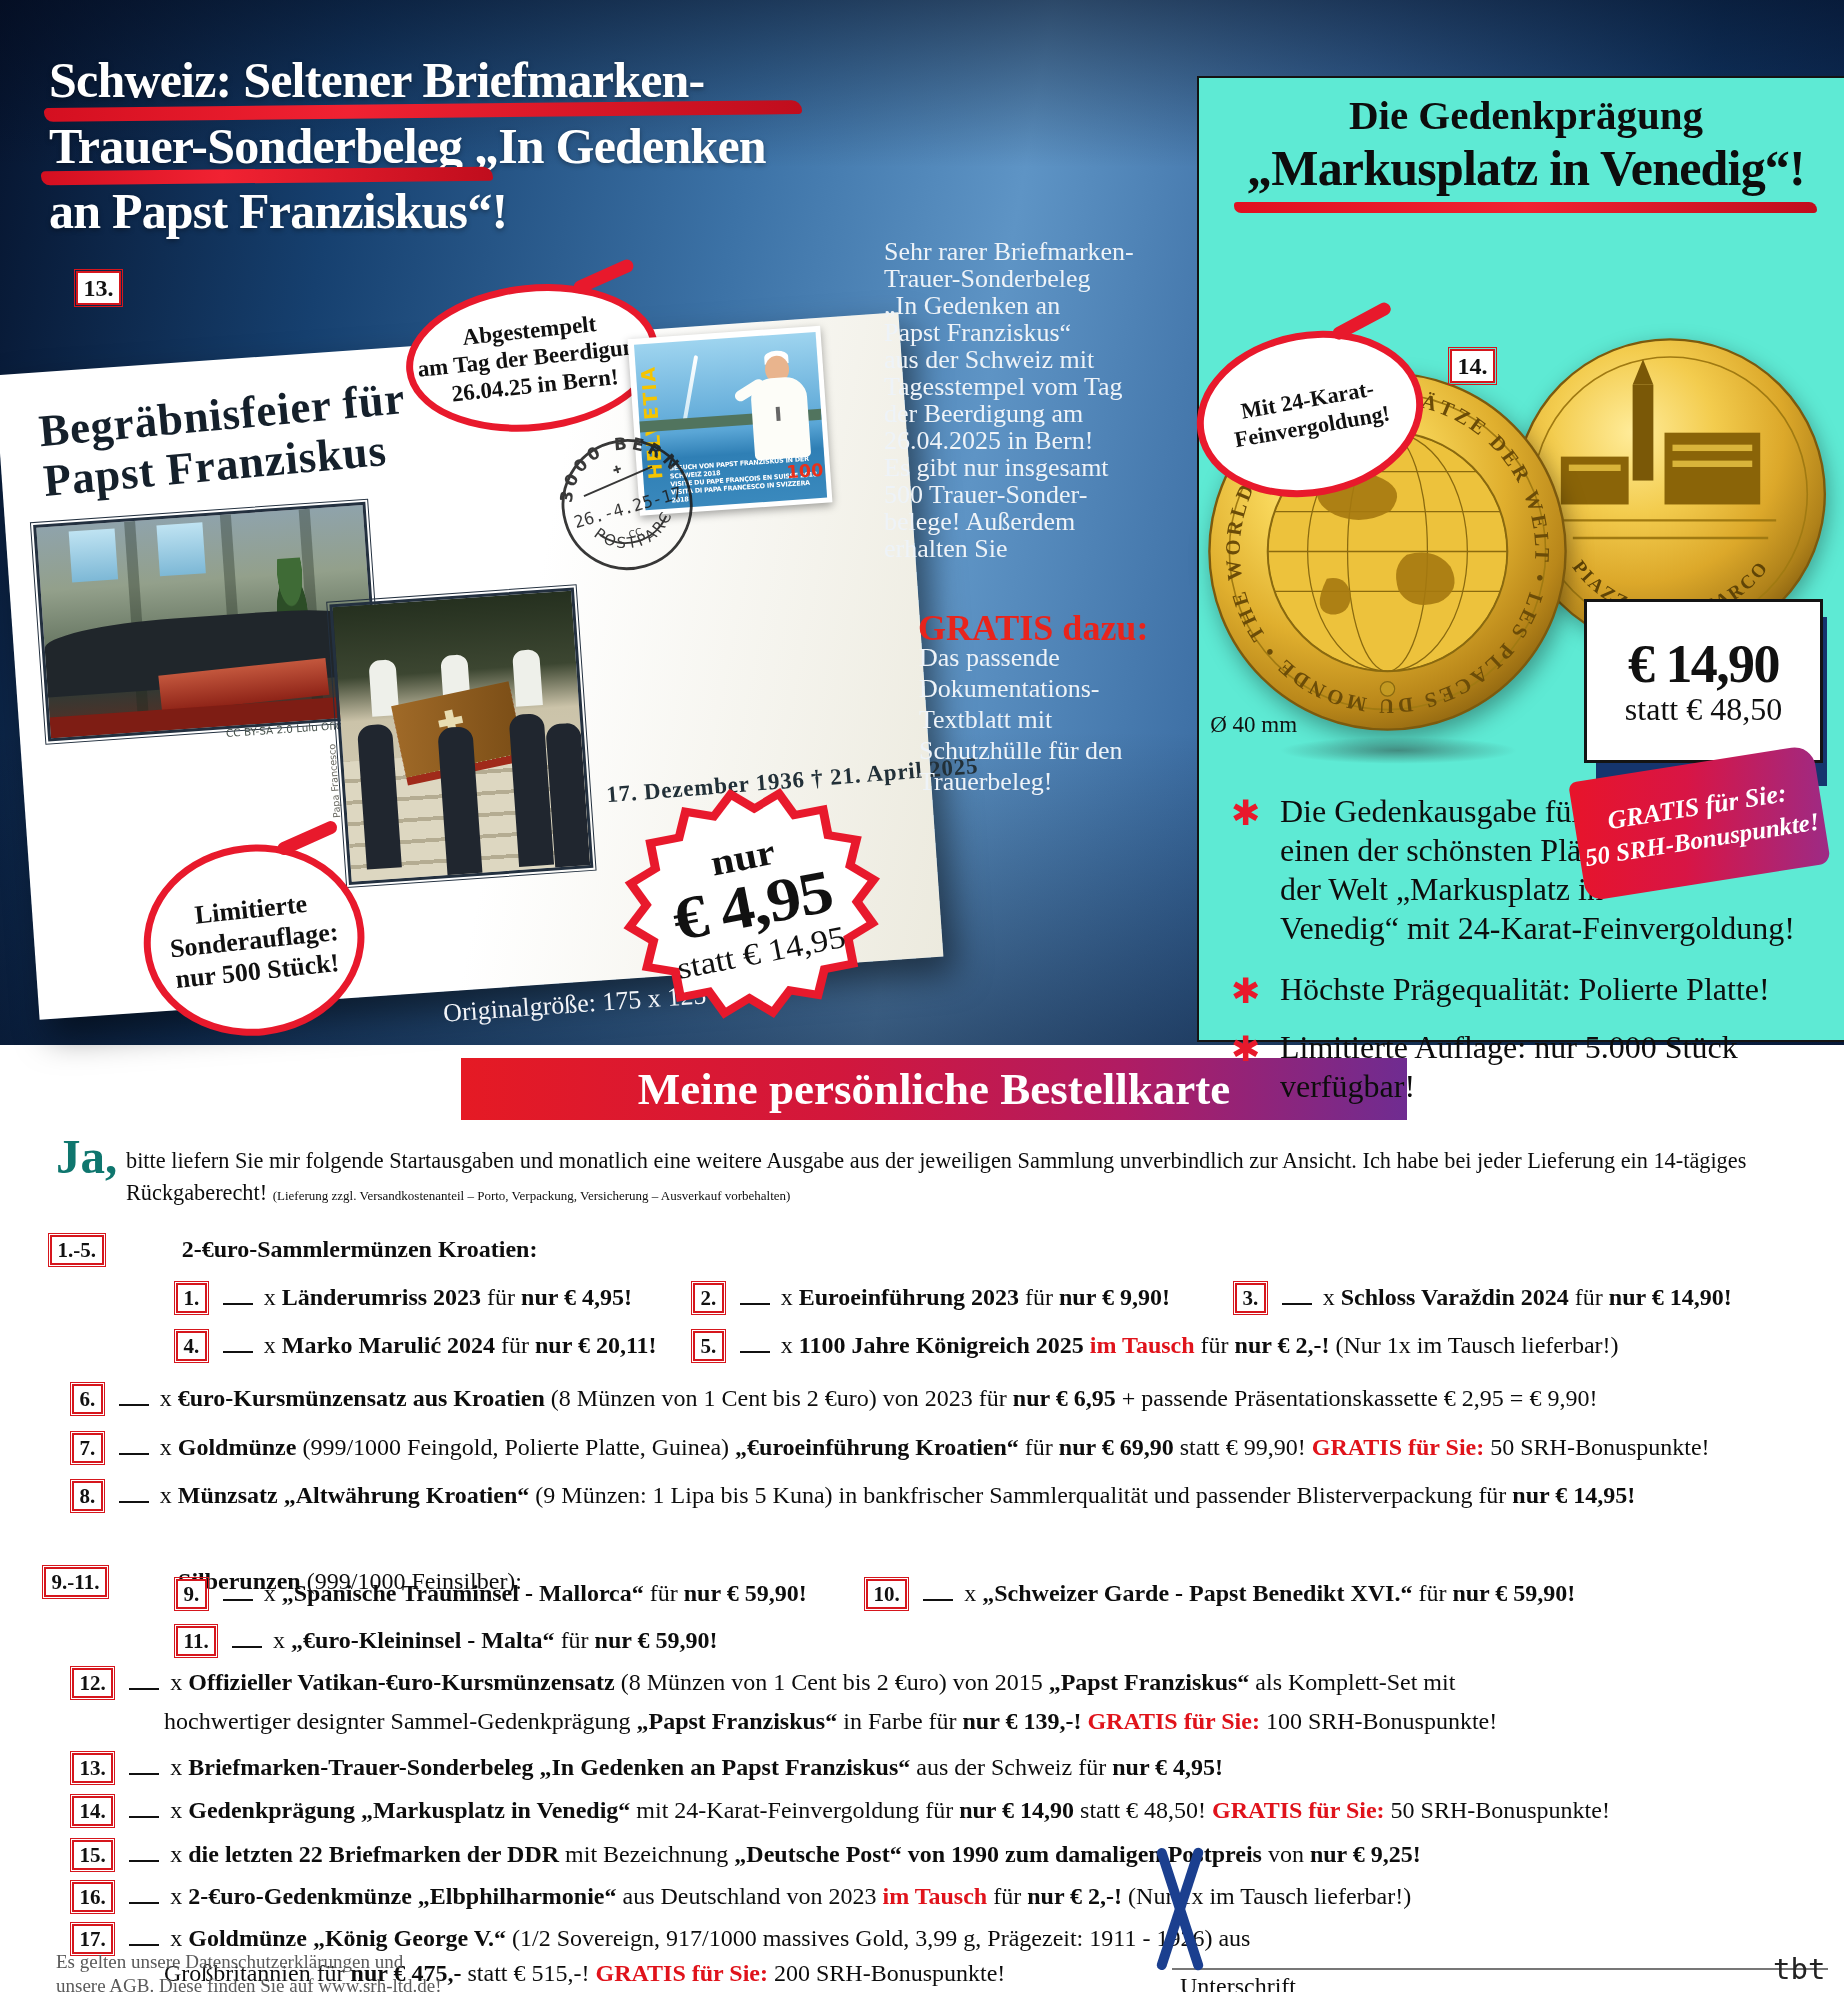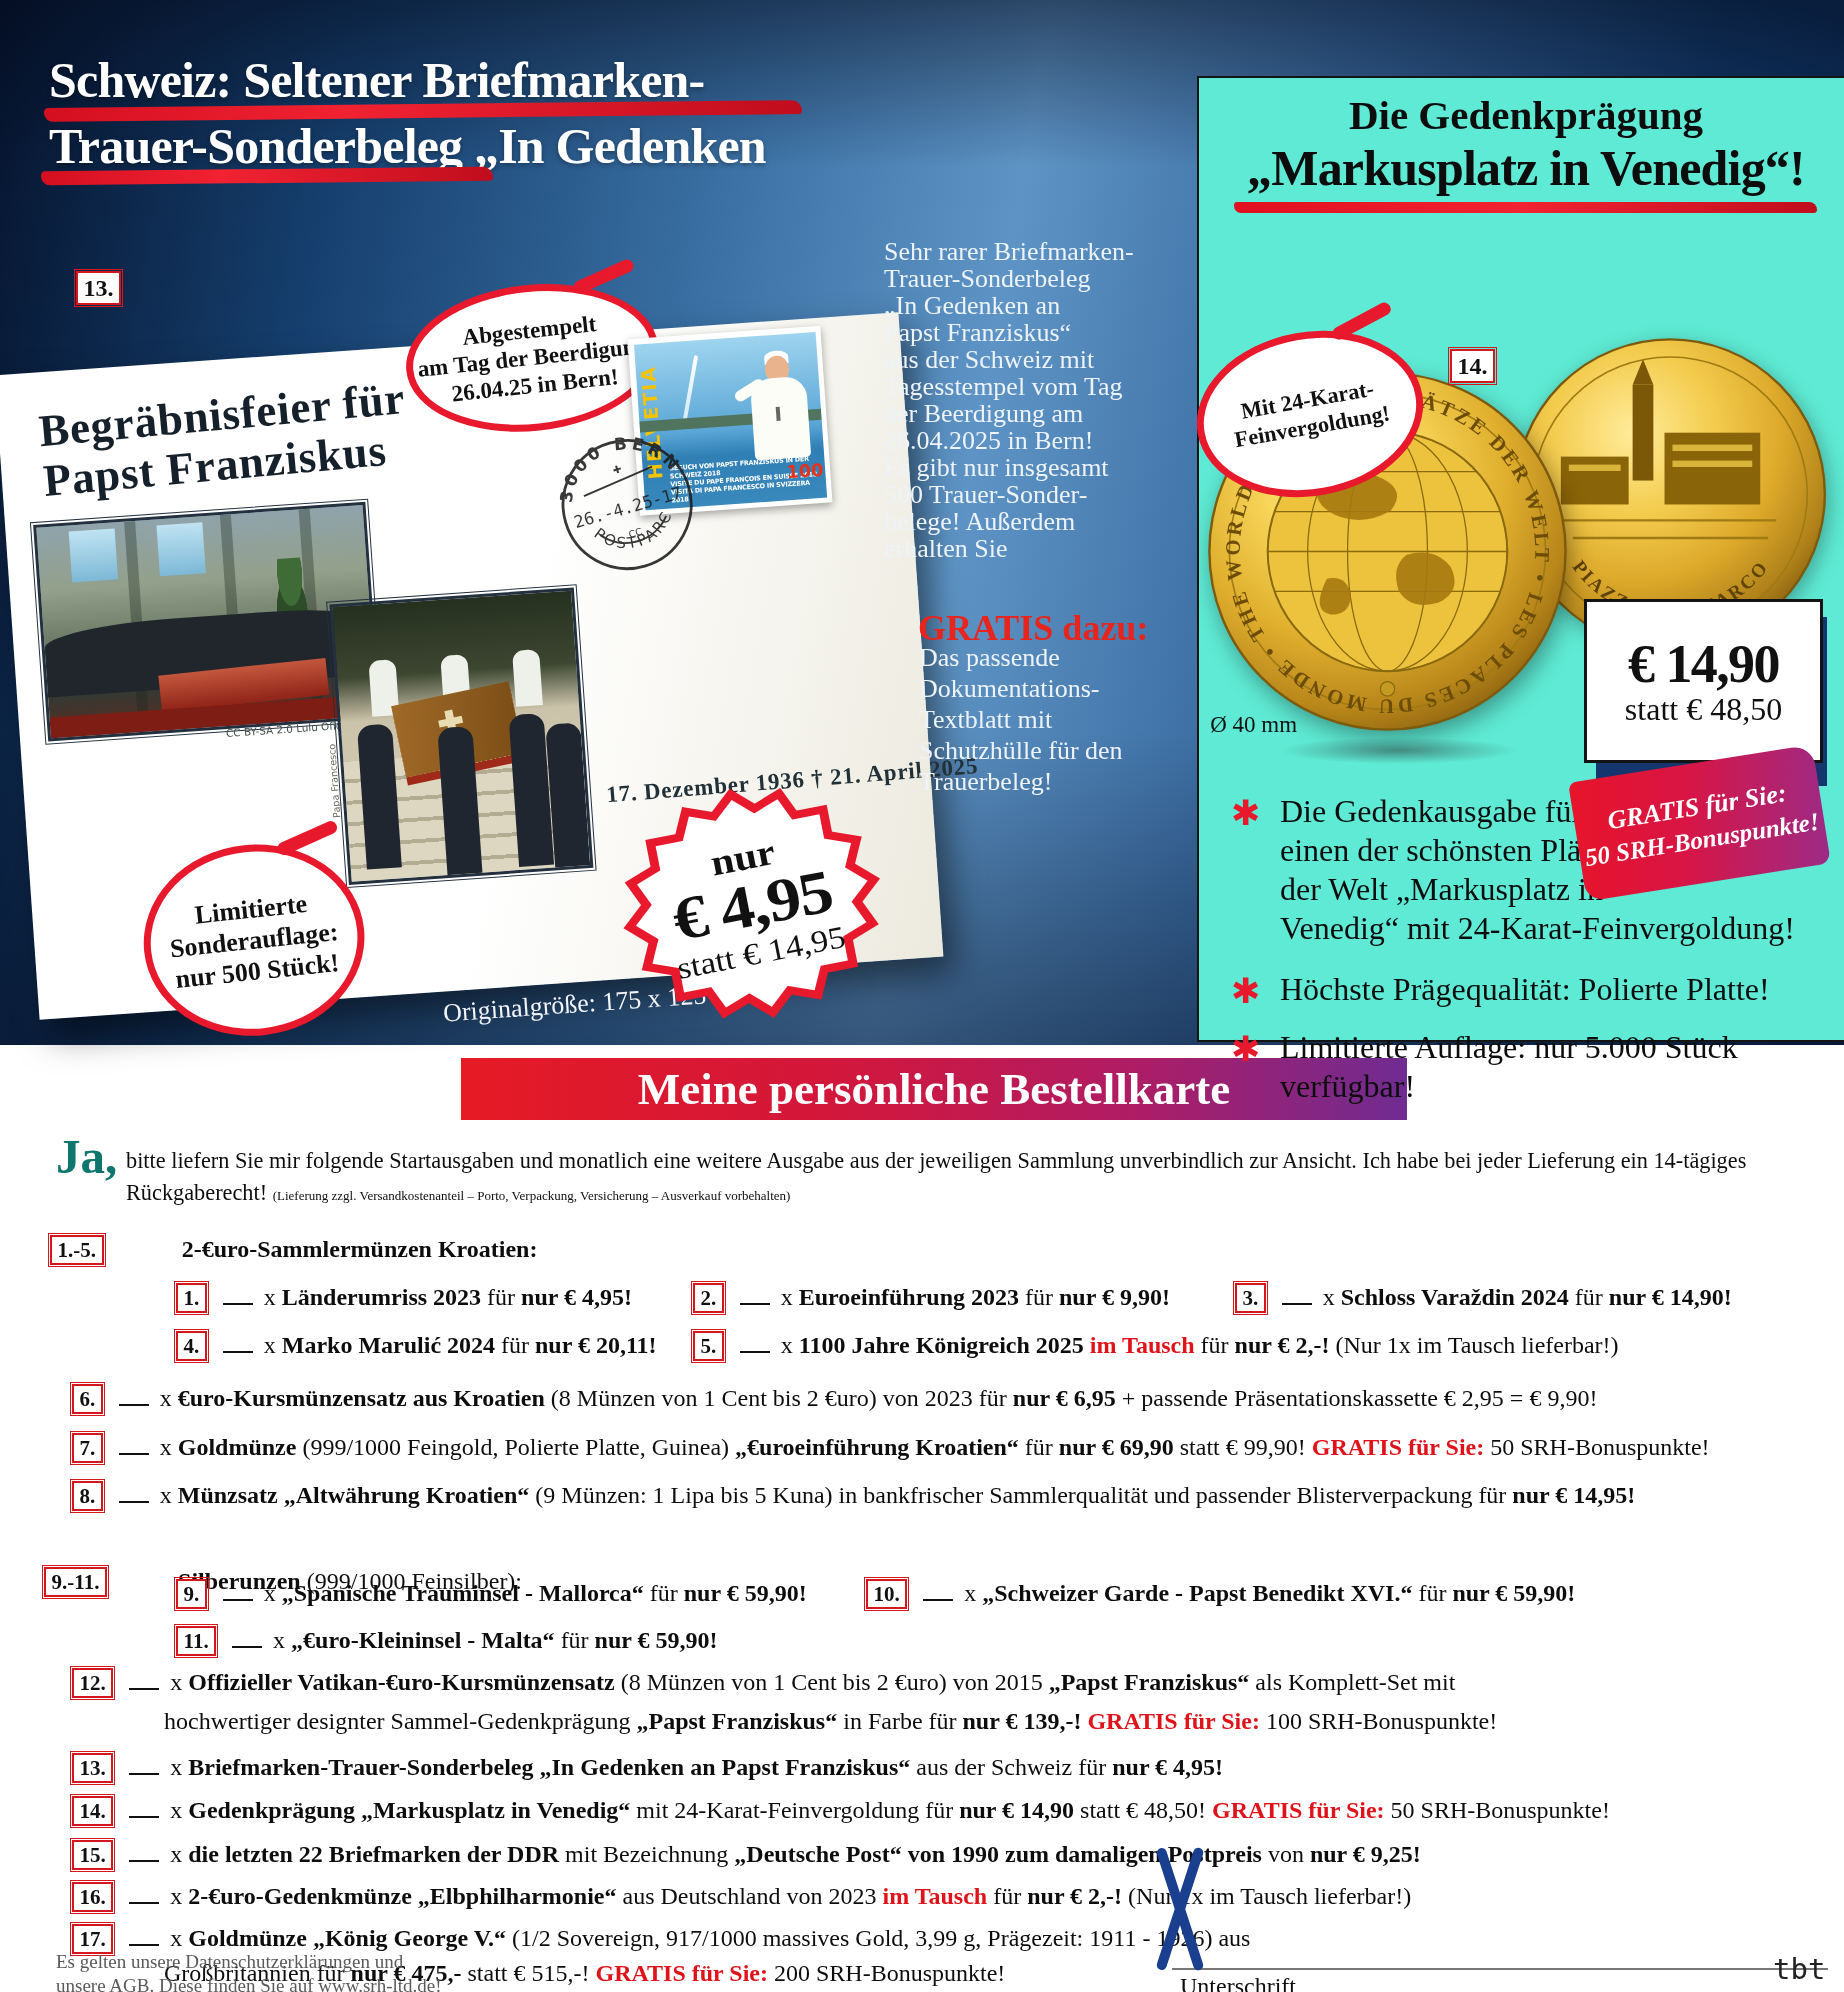--- a/index.html
+++ b/index.html
@@ -123,20 +123,21 @@
 </head>
 <body>
 
 <div class="page">
   <div class="topbg"></div>
 
   <div class="hline" style="top:51px;">Schweiz: Seltener Briefmarken-</div>
   <div class="underl" style="left:44px;top:104px;width:758px;height:13.6px;"></div>
   <div class="hline" style="top:117px;">Trauer-Sonderbeleg „In Gedenken</div>
   <div class="underl" style="left:41px;top:169px;width:452px;height:13.6px;"></div>
+  <div class="hline" style="top:182px;">an Papst Franziskus“!</div>
 
   <span class="numbox nb13">13.</span>
 
   <div class="env">
     <div class="envtitle" style="white-space:pre-line;">Begräbnisfeier für
 Papst Franziskus</div>
 
     <div class="oval ov-abg">
       <i class="slash"></i>
       <span style="white-space:pre-line;">Abgestempelt

